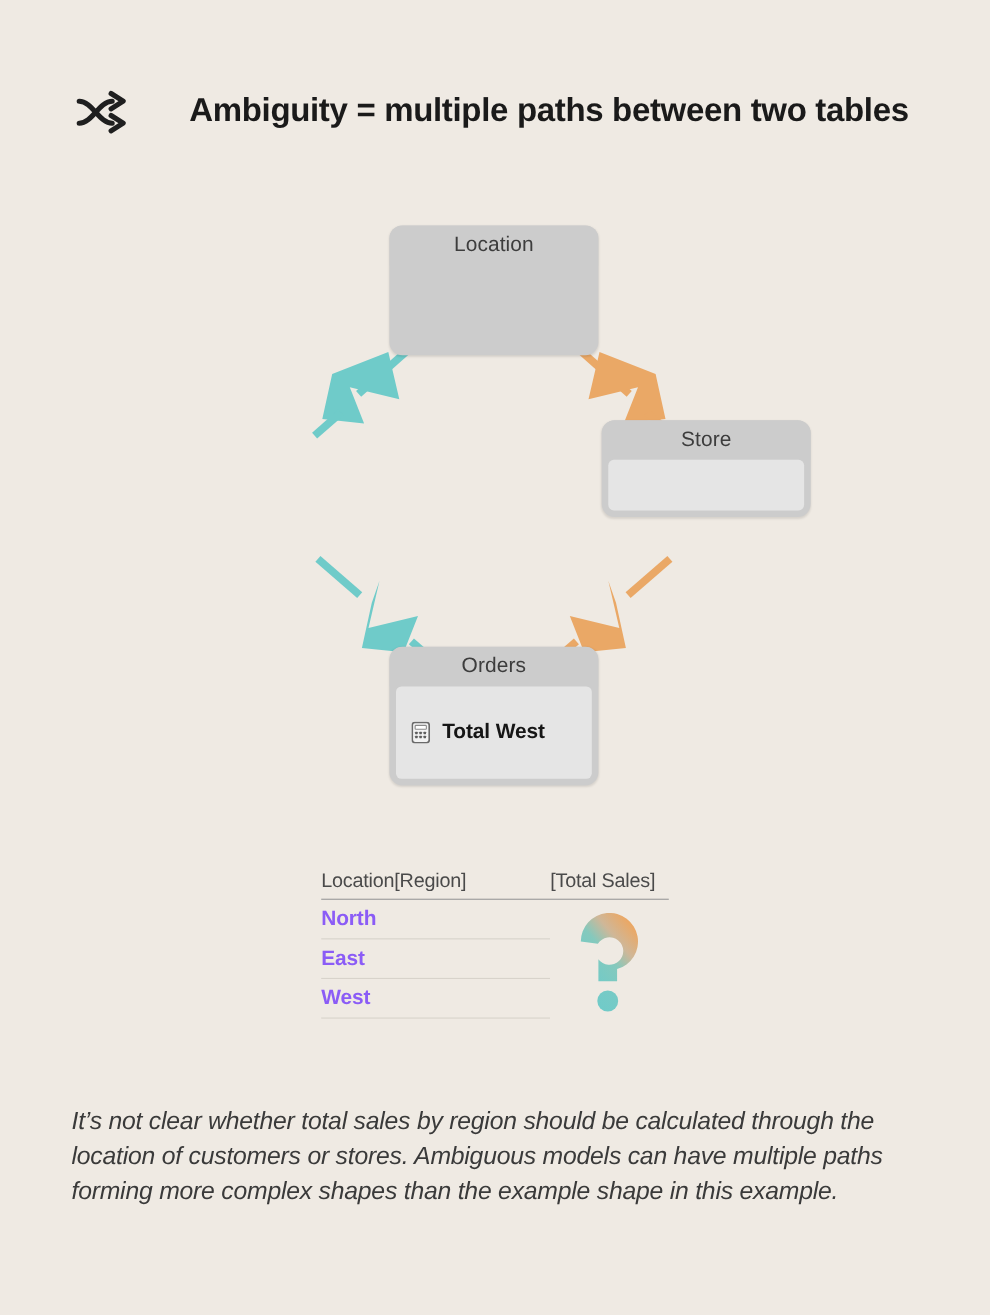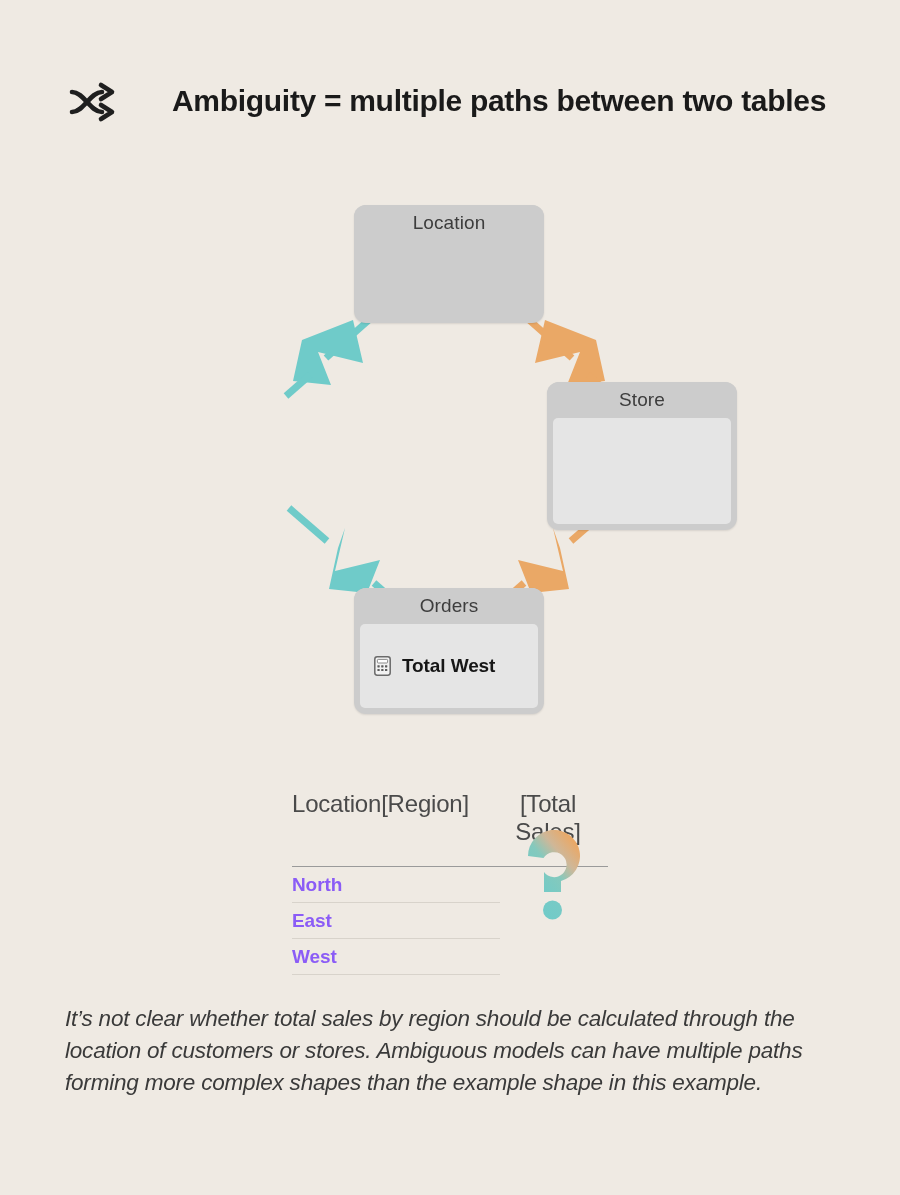--- a/index.html
+++ b/index.html
@@ -108,35 +108,35 @@
   }
   .field-label {
     font-size: 19px;
     font-weight: bold;
     color: #161616;
     letter-spacing: -0.1px;
   }
 
   #node-location { left: 354px; top: 172px; width: 190px; height: 118px; margin-top: 33px; }
   #node-customer { left: 161px; top: 382px; width: 190px; height: 124px; }
-  #node-store    { left: 547px; top: 382px; width: 190px; height: 148px; }
+  #node-store    { left: 547px; top: 382px; width: 190px; height: 88px; }
   #node-orders   { left: 354px; top: 588px; width: 190px; height: 126px; }
 
   
   #result-table {
     position: absolute;
     left: 292px;
     top: 790px;
     width: 316px;
   }
   #result-head {
     display: flex;
-    font-size: 24px;
+    font-size: 18px;
     color: #4a4a4a;
-    padding-bottom: 20px;
+    padding-bottom: 6px;
     border-bottom: 1.5px solid #9a9a9a;
     letter-spacing: -0.2px;
   }
   .col-region { width: 196px; }
   .col-measure { width: 120px; text-align: center; }
   .result-row {
     width: 208px;
     height: 35px;
     line-height: 35px;
     font-size: 19px;

